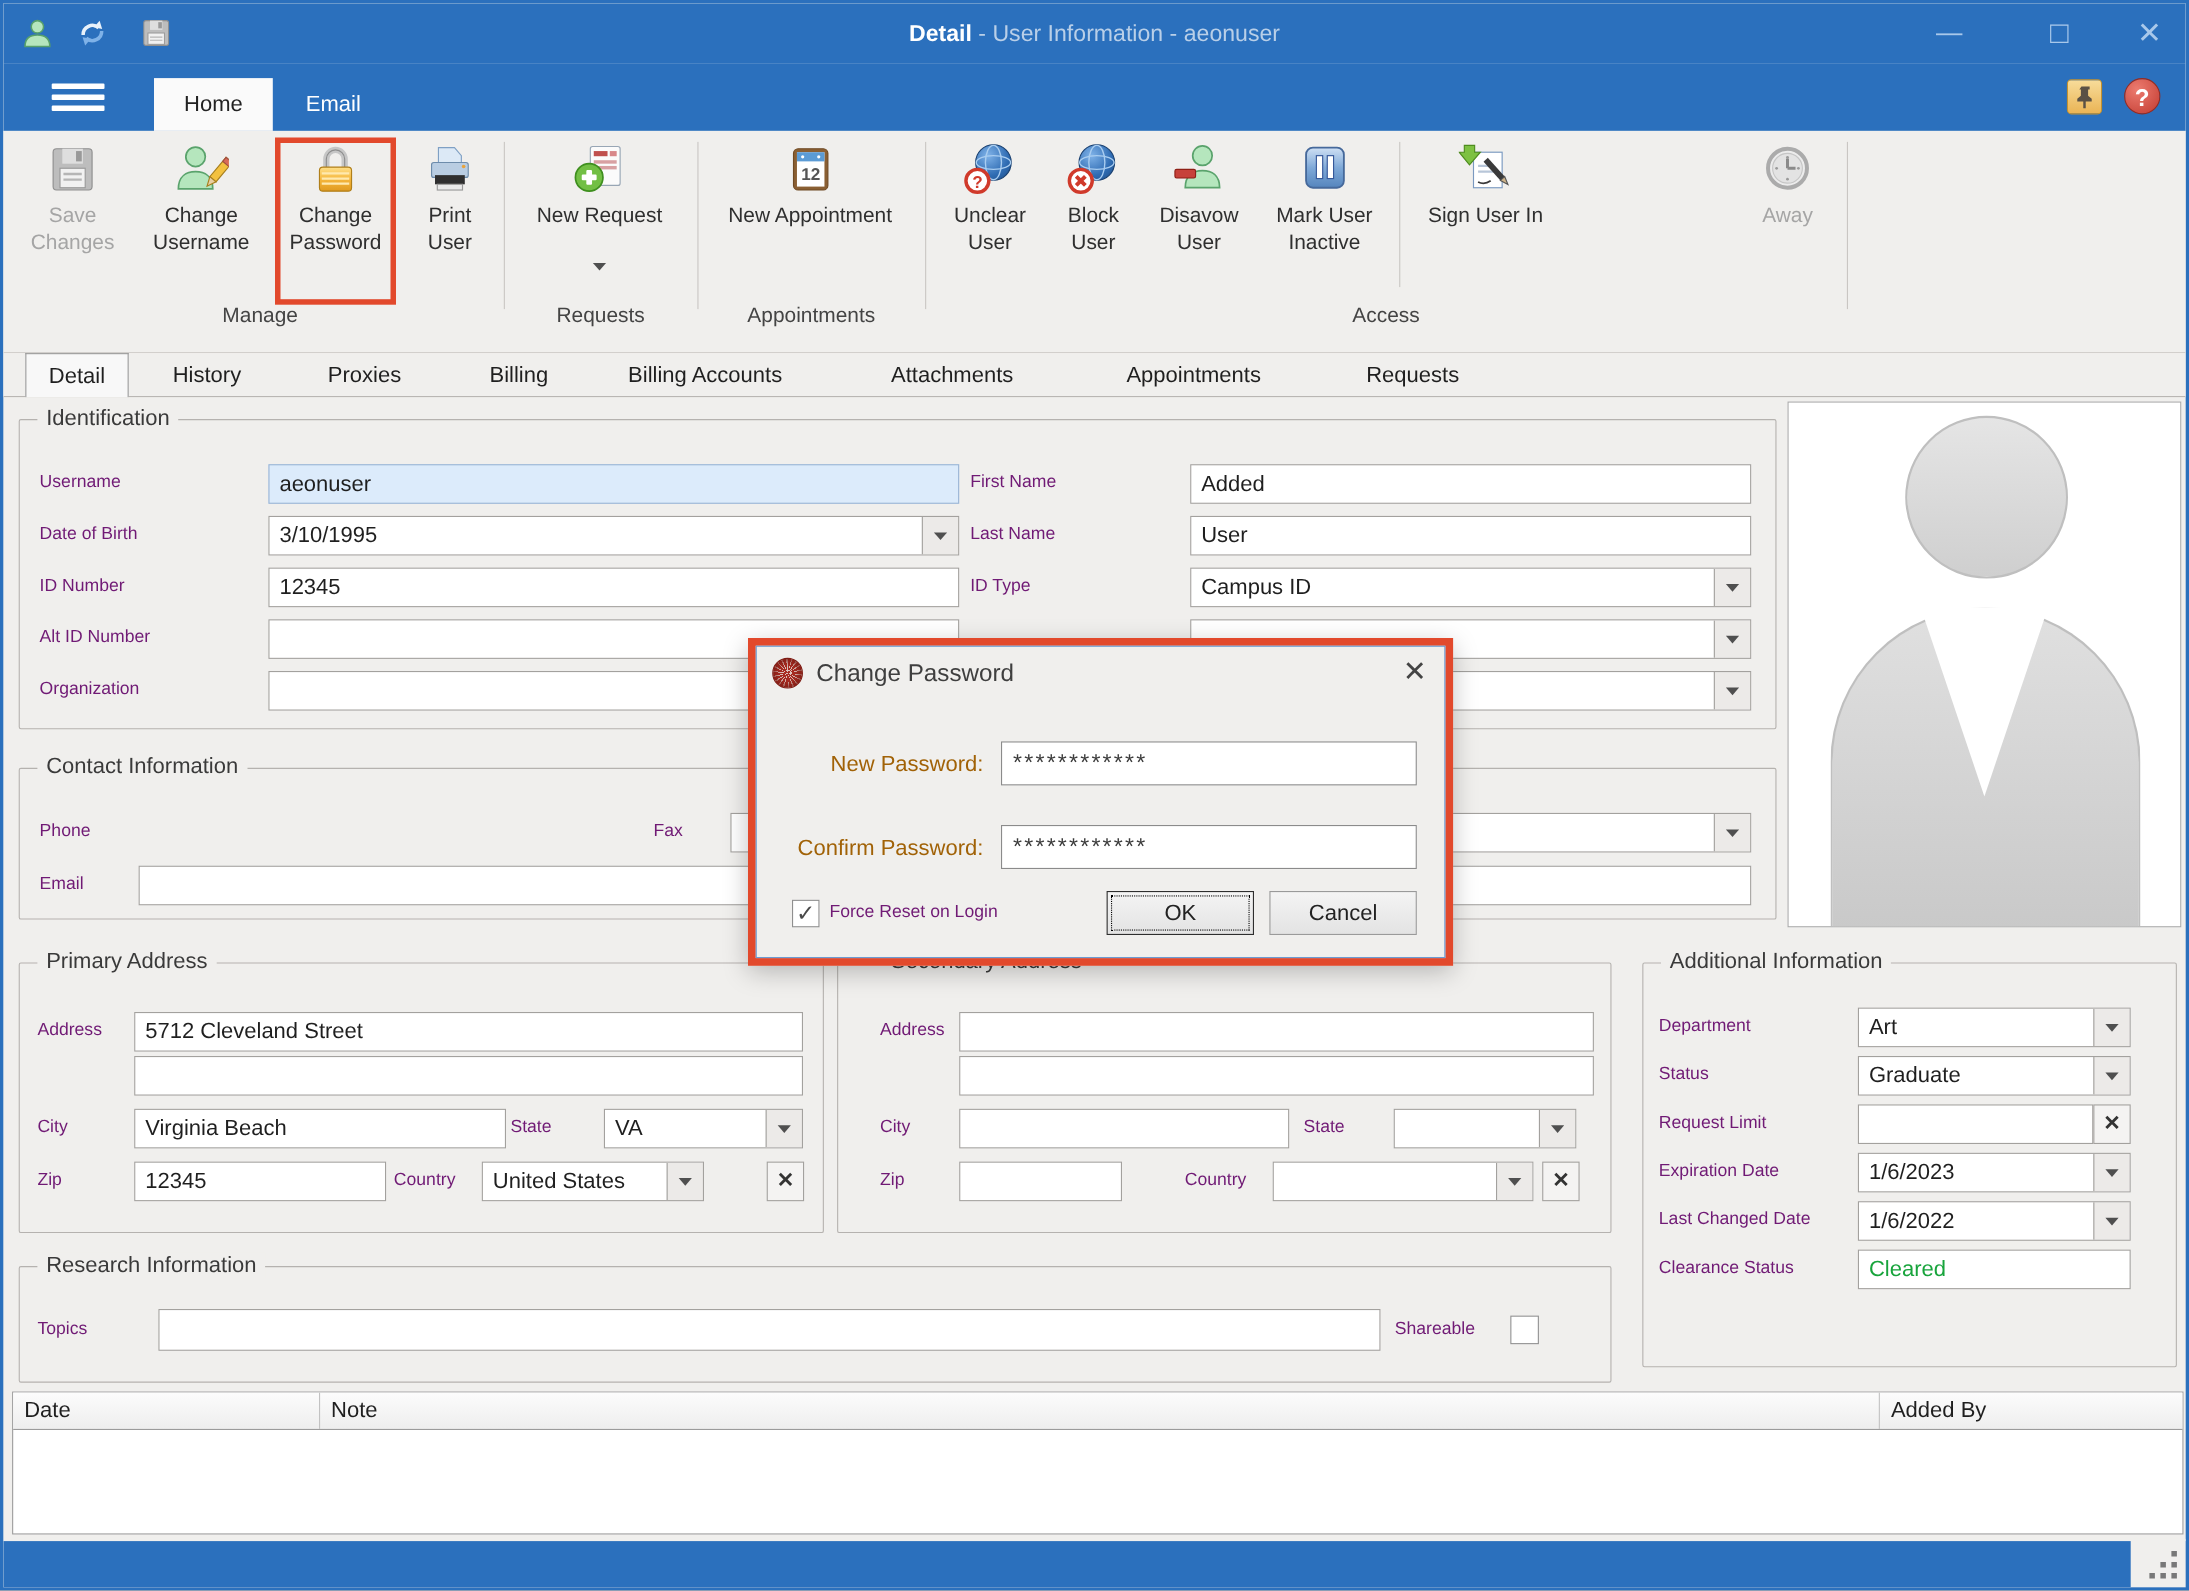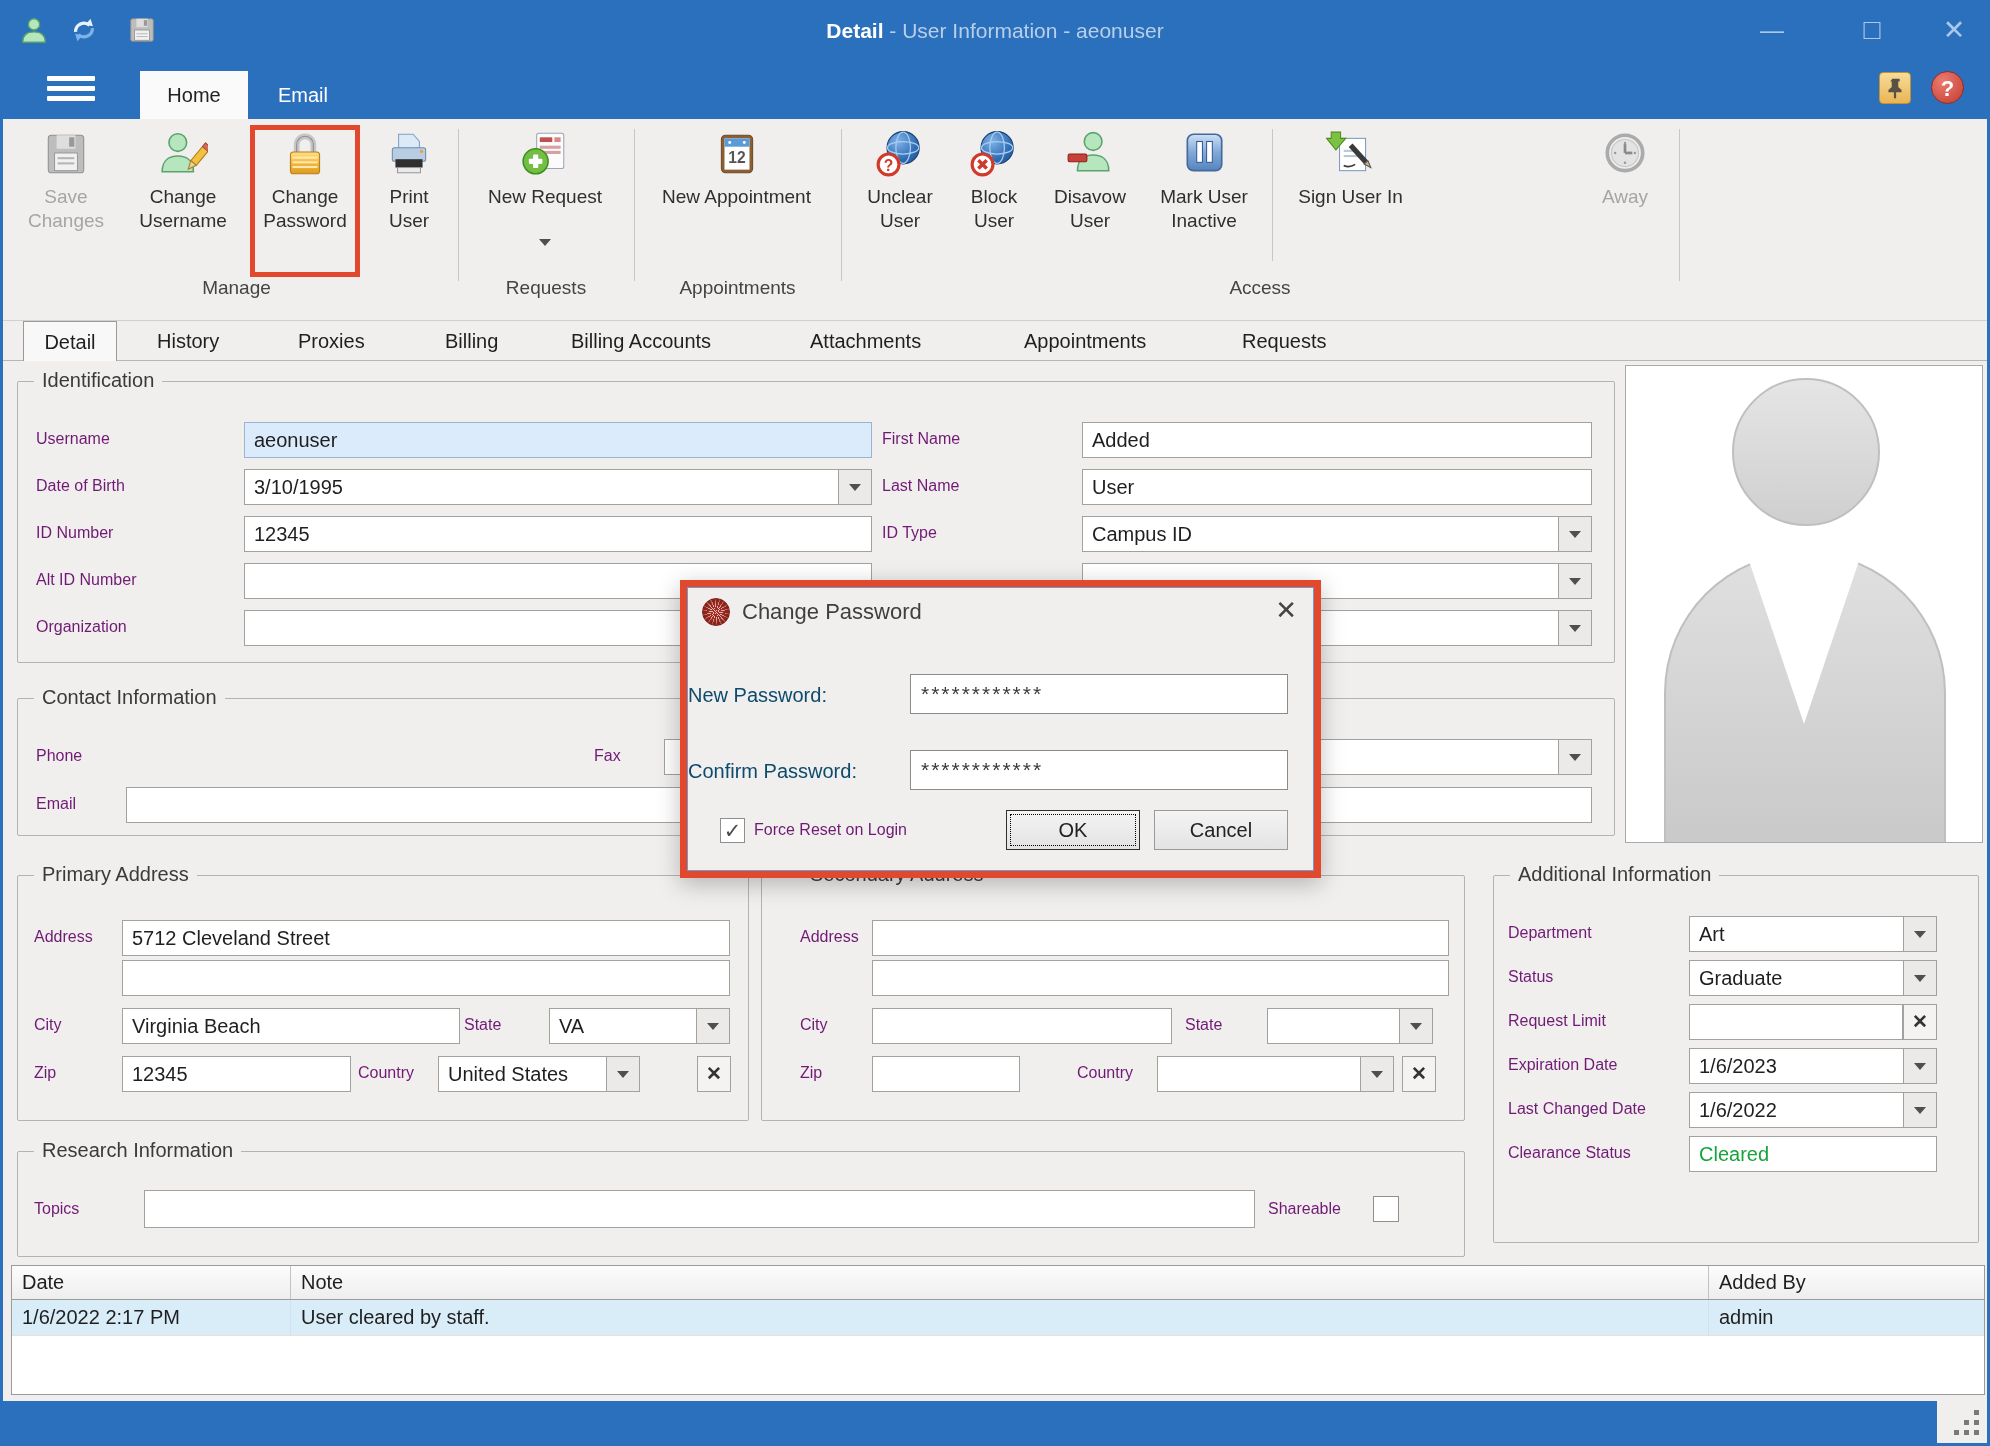--- a/index.html
+++ b/index.html
@@ -82,21 +82,21 @@
     box-shadow:-10px 0 0 #787878,-20px 0 0 #787878,0 -10px 0 #787878,-10px -10px 0 #787878,0 -20px 0 #787878;}
   
   .dialog{position:absolute;left:677px;top:577px;width:641px;height:298px;border:7px solid #e2492c;z-index:50;
     background:#f0efed;box-shadow:0 6px 22px rgba(0,0,0,.25);}
   .dlg-inner{position:absolute;inset:0;border:1px solid #6b9bd2;}
   .dlg-logo{position:absolute;left:14px;top:10px;width:28px;height:28px;border-radius:50%;
     background:repeating-conic-gradient(#a82c22 0 14deg,#dcc4bd 14deg 20deg);
     box-shadow:inset 0 0 6px 2px #7e1d15;border:1px solid #7e1d15;}
   .dlg-title{position:absolute;left:54px;top:11px;font-size:22px;color:#3f3f3f;}
   .dlg-close{position:absolute;right:16px;top:6px;font-size:26px;color:#444;line-height:32px;}
-  .dlg-label{position:absolute;left:0;width:206px;font-size:20px;color:#0c4a6e;}
+  .dlg-label{position:absolute;left:0;width:206px;text-align:right;font-size:20px;color:#a16207;}
   .dlg-field{position:absolute;left:222px;width:378px;height:40px;background:#fff;border:1px solid #8b8b8b;
     font-size:21px;line-height:38px;padding:0 10px;letter-spacing:2px;color:#3b3b3b;}
   .dlg-btn{position:absolute;top:222px;width:134px;height:40px;background:linear-gradient(#f4f4f4,#e3e3e3);
     text-align:center;line-height:38px;font-size:20px;color:#222;}
   .dlg-btn.ok{border:1px solid #2e2e2e;outline:1px dotted #000;outline-offset:-5px;}
   .dlg-btn.cancel{border:1px solid #9a9a9a;}
   .green{color:#18a43c;}
 </style>
 </head>
 <body>
@@ -484,25 +484,20 @@
     <span class="flabel" style="left:1250px;top:48px">Shareable</span>
     <div class="chk" style="left:1355px;top:44px"></div>
   </div>
 
   <div class="ntable">
     <div class="nhead">
       <div class="c-date">Date</div>
       <div class="c-note">Note</div>
       <div class="c-added">Added By</div>
     </div>
-    <div class="nrow">
-      <div class="c-date">1/6/2022 2:17 PM</div>
-      <div class="c-note">User cleared by staff.</div>
-      <div class="c-added">admin</div>
-    </div>
   </div>
 
   <div class="statusbar"></div>
   <div class="gripbox">
     <div class="grip"></div>
   </div>
 
   <div class="dialog">
     <div class="dlg-inner">
       <div class="dlg-logo"></div>

